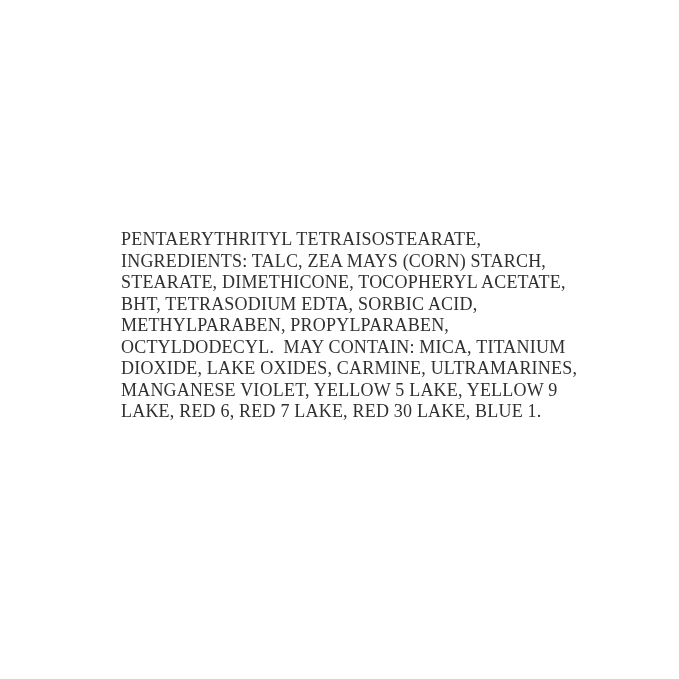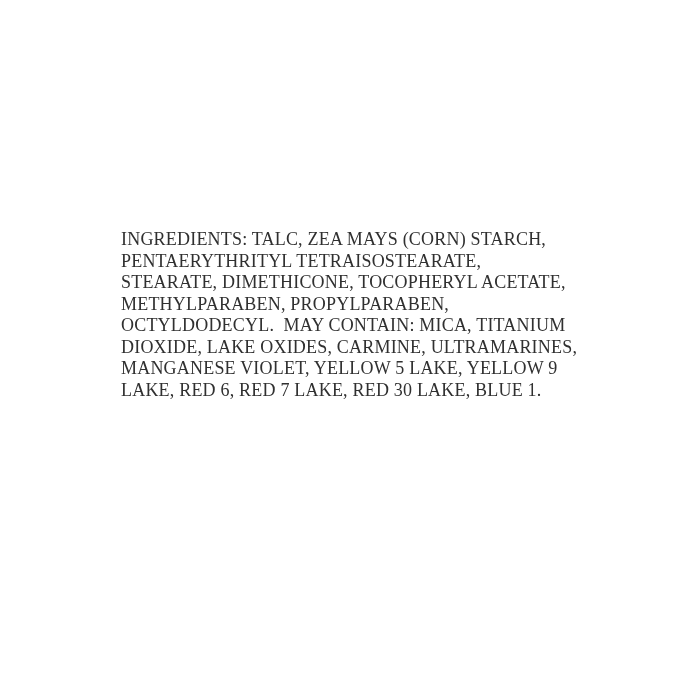--- a/index.html
+++ b/index.html
@@ -29,22 +29,23 @@
   }
   .ingredients-line {
     white-space: pre-wrap; 
   }
 </style>
 </head>
 <body>
 
 <div class="canvas">
   <div class="ingredients-block">
+    <div class="ingredients-line">PENTAERYTHRITYL TETRAISOSTEARATE,</div>
     <div class="ingredients-line">INGREDIENTS: TALC, ZEA MAYS (CORN) STARCH,</div>
-    <div class="ingredients-line">PENTAERYTHRITYL TETRAISOSTEARATE,</div>
     <div class="ingredients-line">STEARATE, DIMETHICONE, TOCOPHERYL ACETATE,</div>
+    <div class="ingredients-line">BHT, TETRASODIUM EDTA, SORBIC ACID,</div>
     <div class="ingredients-line">METHYLPARABEN, PROPYLPARABEN,</div>
     <div class="ingredients-line">OCTYLDODECYL.  MAY CONTAIN: MICA, TITANIUM</div>
     <div class="ingredients-line">DIOXIDE, LAKE OXIDES, CARMINE, ULTRAMARINES,</div>
     <div class="ingredients-line">MANGANESE VIOLET, YELLOW 5 LAKE, YELLOW 9</div>
     <div class="ingredients-line">LAKE, RED 6, RED 7 LAKE, RED 30 LAKE, BLUE 1.</div>
   </div>
 </div>
 
 </body></html>

